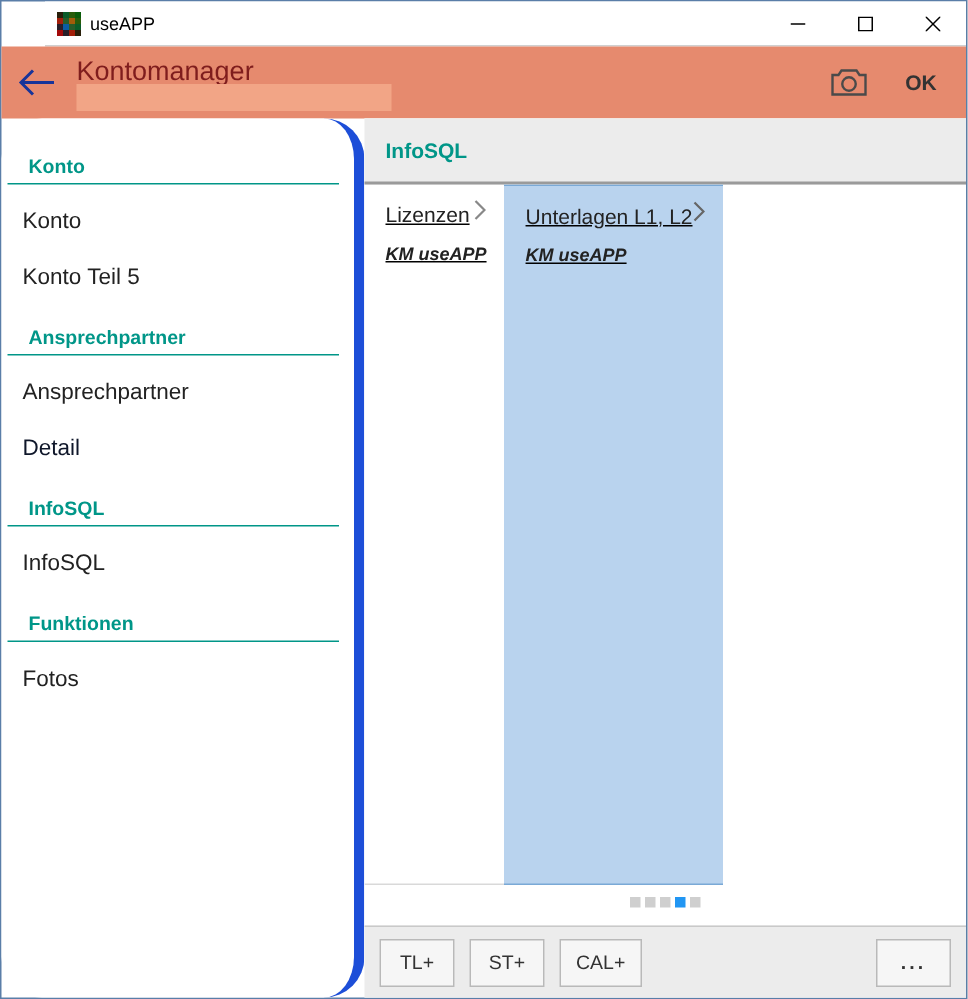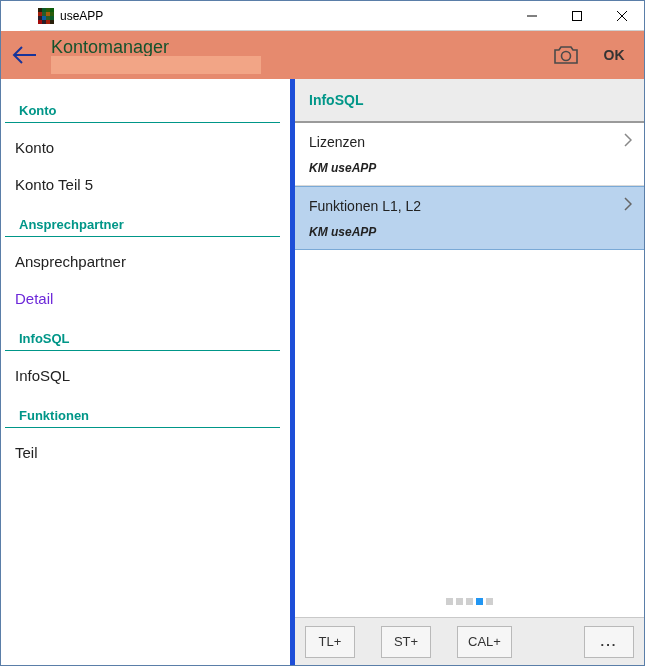--- a/index.html
+++ b/index.html
@@ -61,21 +61,21 @@
     width: 36px; height: 36px;
     display: flex; align-items: center; justify-content: center;
     color: #1a237e;
   }
   .headerbar .title-wrap {
     display: flex; flex-direction: column;
     flex: 0 0 auto;
   }
   .headerbar .page-title {
     font-size: 18px;
-    color: #14532d;
+    color: #7f1d1d;
   }
   .headerbar .title-underline {
     width: 210px; height: 18px;
     background: #f2a586;
     margin-top: -2px;
   }
   .headerbar .spacer { flex: 1; }
   .headerbar .camera-btn, .headerbar .ok-btn {
     height: 36px;
     display: flex; align-items: center; justify-content: center;
@@ -83,40 +83,41 @@
   }
   .headerbar .camera-btn { width: 40px; }
   .headerbar .ok-btn { width: 40px; font-size: 14px; font-weight: bold; }
   
   .body {
     flex: 1;
     display: flex;
     min-height: 0;
   }
   .sidebar {
-    width: 294px;
+    width: 242px;
     background: #fff;
-    border-right: 5px solid #1d4ed8;
+    border-right: 7px solid #1d4ed8;
     overflow-y: auto;
     padding: 10px 0 10px 0;
+    border-radius: 27px;
   }
   .section-header {
     color: #009688;
     font-weight: 600;
     font-size: 13px;
     padding: 14px 14px 4px 14px;
     border-bottom: 1px solid #009688;
     margin: 0 10px 6px 4px;
   }
   .side-item {
     font-size: 15px;
     color: #222;
     padding: 10px 14px;
   }
-  .side-item.disabled { color: #6d28d9; }
+  .side-item.disabled { color: #0f172a; }
   
   .main {
     flex: 1;
     display: flex;
     flex-direction: column;
     background: #fff;
     min-height: 0;
   }
   .main-header {
     height: 44px;
@@ -125,21 +126,22 @@
     display: flex; align-items: center;
     padding: 0 14px;
     color: #009688;
     font-weight: 700;
     font-size: 14px;
   }
   .list {
     flex: 1;
     overflow: auto;
     display: flex;
-    flex-direction: column;
+    flex-direction: row;
+    text-decoration: underline;
   }
   .list-item {
     border-bottom: 1px solid #d9d9d9;
     padding: 8px 12px 8px 14px;
     display: flex;
     flex-direction: column;
     position: relative;
   }
   .list-item .row1 {
     display: flex; align-items: center;
@@ -177,21 +179,21 @@
     background: #cfcfcf;
   }
   .pager .dot.active { background: #2196f3; }
   .bottom-toolbar {
     height: 48px;
     background: #ececec;
     border-top: 1px solid #c9c9c9;
     display: flex;
     align-items: center;
     padding: 0 10px;
-    gap: 26px;
+    gap: 10px;
   }
   .bottom-toolbar .tb-btn {
     height: 32px;
     min-width: 50px;
     padding: 0 10px;
     background: #f6f6f6;
     border: 1px solid #b9b9b9;
     display: flex; align-items: center; justify-content: center;
     font-size: 13px;
     color: #333;
@@ -259,41 +261,41 @@
       <div class="side-item">Konto Teil 5</div>
 
       <div class="section-header">Ansprechpartner</div>
       <div class="side-item">Ansprechpartner</div>
       <div class="side-item disabled">Detail</div>
 
       <div class="section-header">InfoSQL</div>
       <div class="side-item">InfoSQL</div>
 
       <div class="section-header">Funktionen</div>
-      <div class="side-item">Teil</div>
+      <div class="side-item">Fotos</div>
     </div>
 
     <div class="main">
       <div class="main-header">InfoSQL</div>
 
       <div class="list">
         <div class="list-item">
           <div class="row1">
             <span>Lizenzen</span>
             <span class="chev">
               <svg width="8" height="14" viewBox="0 0 8 14" fill="none" stroke="currentColor" stroke-width="1.5">
                   <polyline points="1,1 7,7 1,13"></polyline>
                 </svg>
             </span>
           </div>
           <div class="row2">KM useAPP</div>
         </div>
         <div class="list-item selected">
           <div class="row1">
-            <span>Funktionen L1, L2</span>
+            <span>Unterlagen L1, L2</span>
             <span class="chev">
               <svg width="8" height="14" viewBox="0 0 8 14" fill="none" stroke="currentColor" stroke-width="1.5">
                   <polyline points="1,1 7,7 1,13"></polyline>
                 </svg>
             </span>
           </div>
           <div class="row2">KM useAPP</div>
         </div>
       </div>
 

